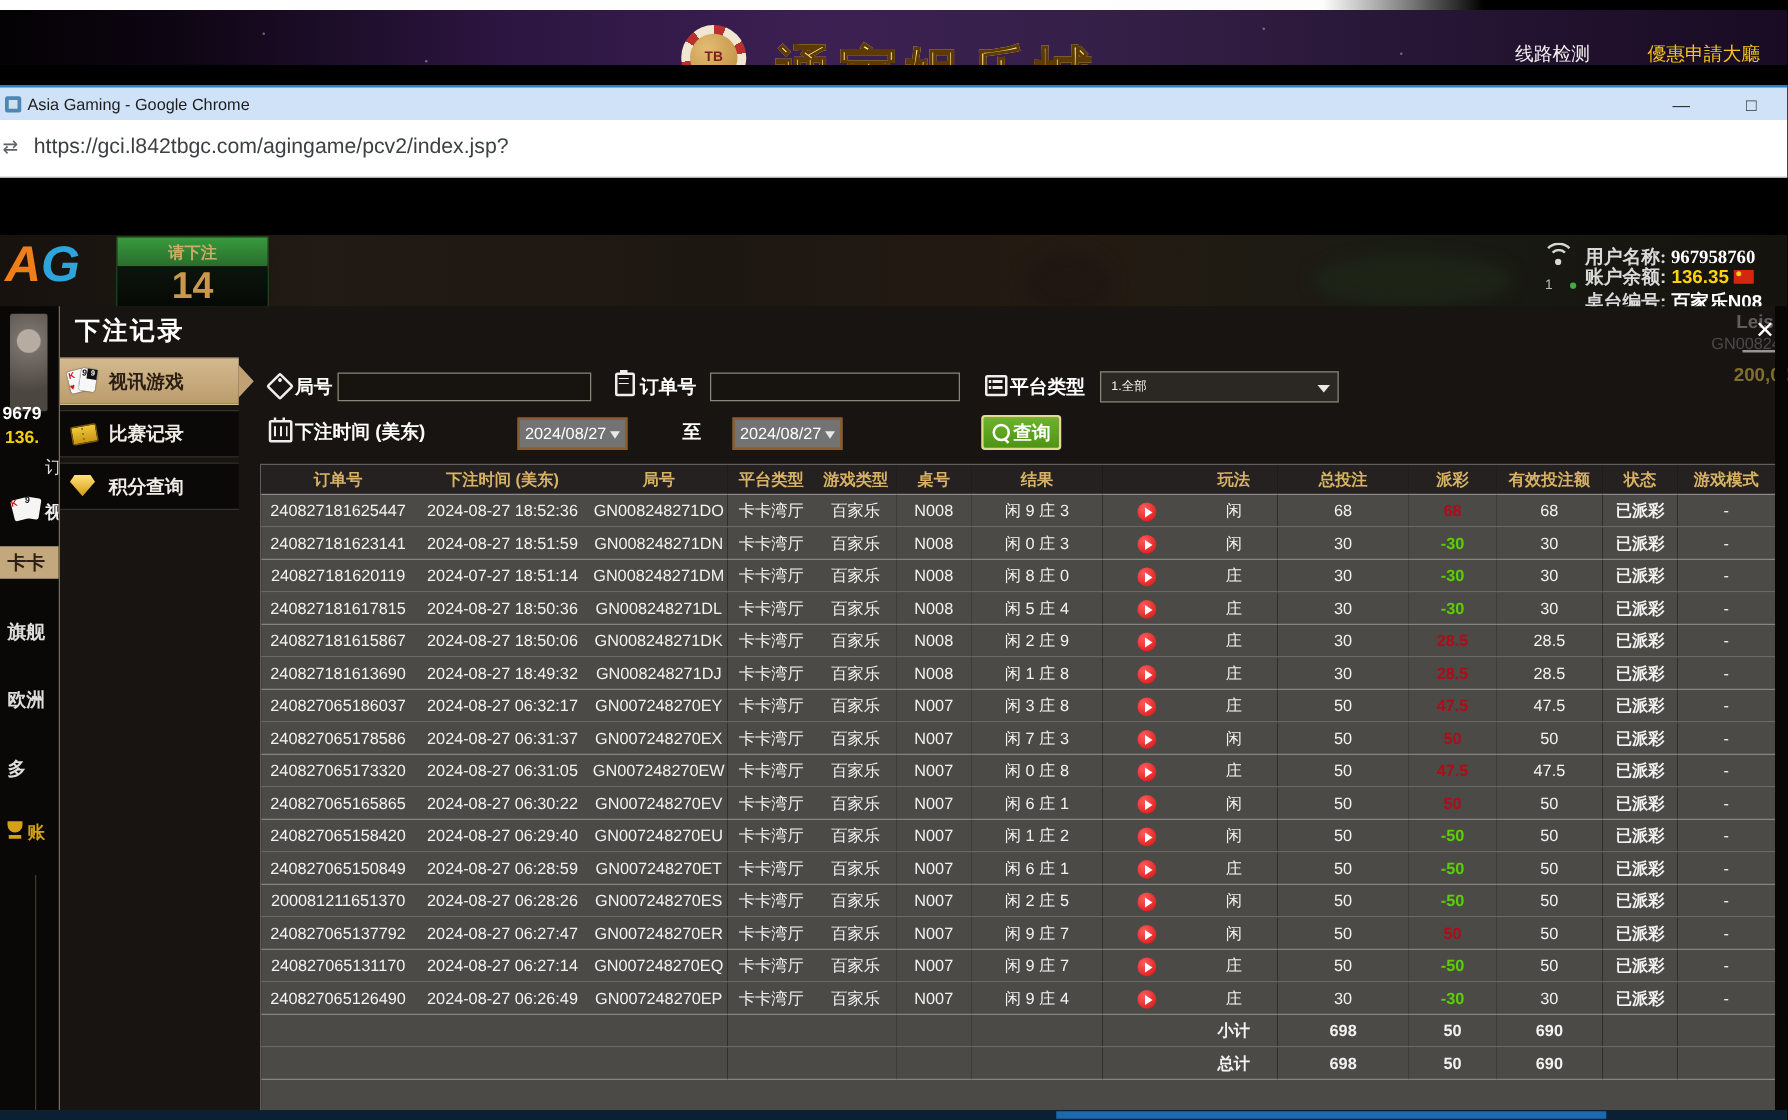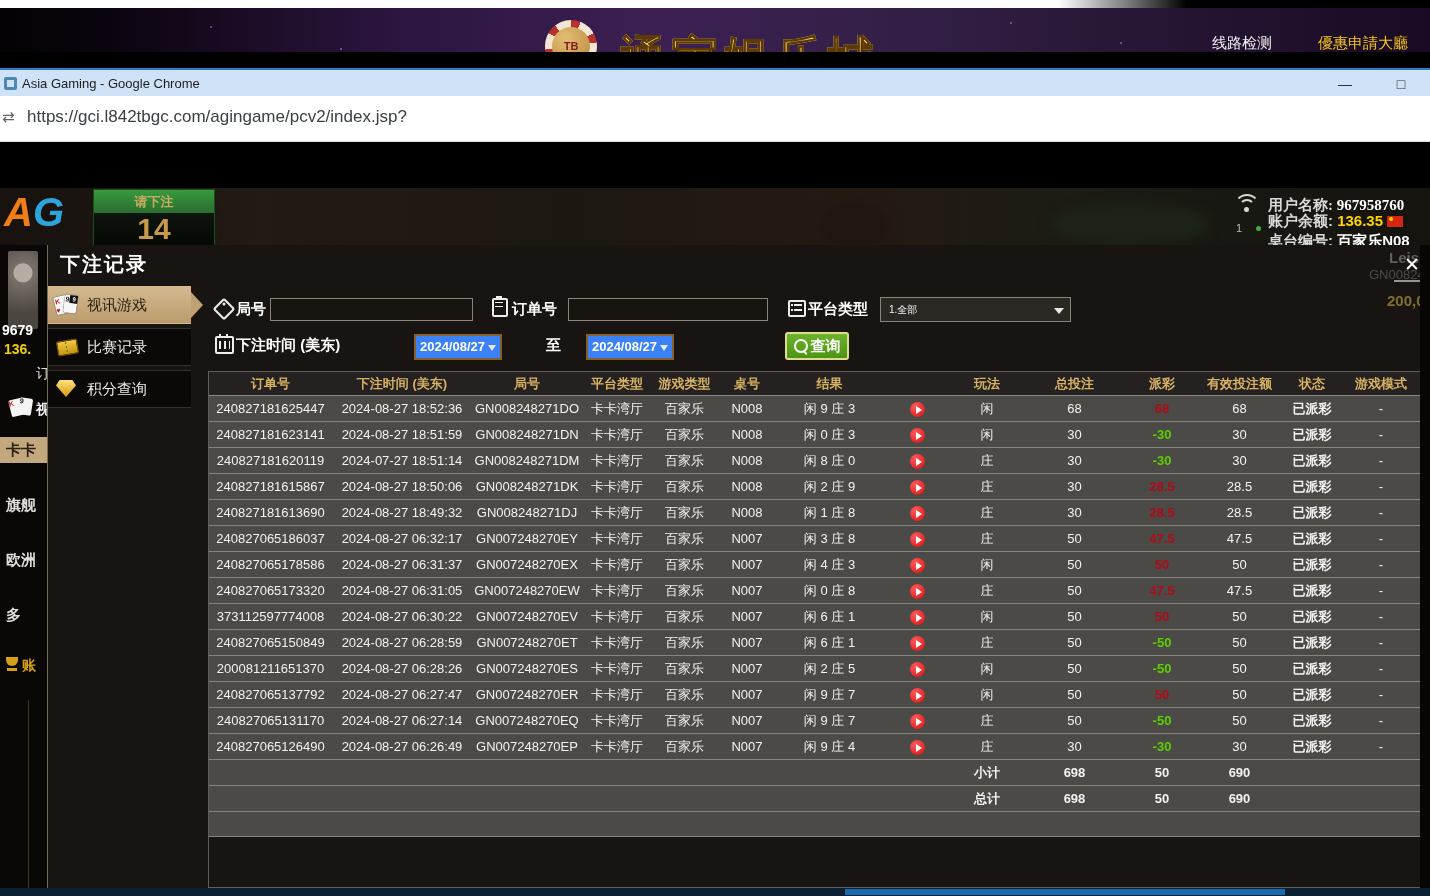--- a/index.html
+++ b/index.html
@@ -103,21 +103,21 @@
   .bl-dealer{left:1341px;top:4px;font-size:15px;font-weight:bold;opacity:.40;}
   .bl-line{left:1346px;top:35px;width:27px;height:2px;background:#fff;opacity:.55;}
   .bl-round{left:1321px;top:22px;font-size:13px;opacity:.28;}
   .bl-limit{left:1339px;top:47px;font-size:15px;font-weight:bold;color:#e6c84a;opacity:.5;}
 
   
   .tabs{position:absolute;left:0;top:41px;width:143px;}
   .tab{position:relative;width:143px;height:38px;margin-bottom:4px;background:#0b0907;
     border-top:1px solid #36302a;border-bottom:1px solid #36302a;box-sizing:border-box;
     display:flex;align-items:center;cursor:pointer;}
-  .tab .tlabel{font-size:15px;font-weight:normal;color:#efece6;margin-left:8px;white-space:nowrap;}
+  .tab .tlabel{font-size:15px;font-weight:bold;color:#efece6;margin-left:8px;white-space:nowrap;}
   .tab.active{background:linear-gradient(#d3b98f,#bb9c6c);border-color:#d3b98f;}
   .tab.active .tlabel{color:#2b1d10;}
   .tab.active::after{content:"";position:absolute;right:-12px;top:50%;margin-top:-13px;
     border-left:12px solid #bfa173;border-top:13px solid transparent;border-bottom:13px solid transparent;}
   .ticon{width:24px;height:24px;margin-left:7px;position:relative;flex:none;}
   .ic-cards .c1,.ic-cards .c2{position:absolute;width:13px;height:18px;background:#f7f7f7;border-radius:2px;
     font-size:7px;font-weight:bold;line-height:9px;text-indent:1px;}
   .ic-cards .c1{left:0;top:3px;transform:rotate(-14deg);color:#c61a1a;box-shadow:0 0 1px #000;}
   .ic-cards .c2{left:9px;top:2px;transform:rotate(8deg);color:#111;box-shadow:0 0 1px #000;}
   .ic-cards .c2 b{position:absolute;right:0;top:0;width:8px;height:8px;background:#111;color:#fff;
@@ -135,22 +135,22 @@
 
   
   .filters{position:absolute;left:160px;top:0;width:1210px;height:126px;}
   .flabel{position:absolute;font-size:15px;font-weight:bold;color:#fff;white-space:nowrap;}
   .finput{position:absolute;height:23px;background:#17140f;border:1px solid #8a857b;box-sizing:border-box;
     color:#eee;font-size:13px;padding:0 4px;}
   .fselect{position:absolute;height:25px;background:#2b2823;border:1px solid #8a857b;box-sizing:border-box;
     color:#f2f2f2;font-size:10px;line-height:23px;padding-left:8px;cursor:pointer;}
   .caret{position:absolute;right:6px;top:10px;border-left:5px solid transparent;border-right:5px solid transparent;
     border-top:6px solid #e8e8e8;}
-  .dsel{position:absolute;width:88px;height:26px;background:#3b82f6;border:2px solid #8a5d2c;box-sizing:border-box;
-    color:#fff;font-size:13px;font-weight:bold;line-height:22px;text-align:center;cursor:pointer;}
+  .dsel{position:absolute;width:88px;height:26px;background:#737373;border:2px solid #8a5d2c;box-sizing:border-box;
+    color:#fff;font-size:13px;font-weight:normal;line-height:22px;text-align:center;cursor:pointer;}
   .dsel .dcaret{display:inline-block;margin-left:3px;border-left:4px solid transparent;
     border-right:4px solid transparent;border-top:6px solid #e8e8e8;}
   .btn-query{position:absolute;left:737px;top:87px;width:64px;height:28px;
     background:linear-gradient(#6db32c,#4d9414);border:2px solid #dedc8e;border-radius:3px;box-sizing:border-box;
     color:#fff;font-size:15px;font-weight:bold;display:flex;align-items:center;justify-content:center;cursor:pointer;}
   .mag{width:10px;height:10px;border:2px solid #fff;border-radius:50%;position:relative;margin-right:3px;flex:none;}
   .mag::after{content:"";position:absolute;left:8px;top:9px;width:2px;height:5px;background:#fff;transform:rotate(-45deg);}
   
   .fic{position:absolute;}
   .ic-tag{width:12px;height:12px;border:2px solid #eee;border-radius:2px;transform:rotate(45deg);}
@@ -426,20 +426,36 @@
             <td>闲 8 庄 0</td>
             <td><span class="play"></span></td>
             <td>庄</td>
             <td>30</td>
             <td class="pay neg">-30</td>
             <td>30</td>
             <td class="status">已派彩</td>
             <td class="mode">-</td>
           </tr>
           <tr>
+            <td class="c-l">240827181617815</td>
+            <td class="c-l">2024-08-27 18:50:36</td>
+            <td>GN008248271DL</td>
+            <td>卡卡湾厅</td>
+            <td>百家乐</td>
+            <td>N008</td>
+            <td>闲 5 庄 4</td>
+            <td><span class="play"></span></td>
+            <td>庄</td>
+            <td>30</td>
+            <td class="pay neg">-30</td>
+            <td>30</td>
+            <td class="status">已派彩</td>
+            <td class="mode">-</td>
+          </tr>
+          <tr>
             <td class="c-l">240827181615867</td>
             <td class="c-l">2024-08-27 18:50:06</td>
             <td>GN008248271DK</td>
             <td>卡卡湾厅</td>
             <td>百家乐</td>
             <td>N008</td>
             <td>闲 2 庄 9</td>
             <td><span class="play"></span></td>
             <td>庄</td>
             <td>30</td>
@@ -480,21 +496,21 @@
             <td class="status">已派彩</td>
             <td class="mode">-</td>
           </tr>
           <tr>
             <td class="c-l">240827065178586</td>
             <td class="c-l">2024-08-27 06:31:37</td>
             <td>GN007248270EX</td>
             <td>卡卡湾厅</td>
             <td>百家乐</td>
             <td>N007</td>
-            <td>闲 4 庄 3</td>
+            <td>闲 7 庄 3</td>
             <td><span class="play"></span></td>
             <td>闲</td>
             <td>50</td>
             <td class="pay pos">50</td>
             <td>50</td>
             <td class="status">已派彩</td>
             <td class="mode">-</td>
           </tr>
           <tr>
             <td class="c-l">240827065173320</td>
@@ -506,31 +522,47 @@
             <td>闲 0 庄 8</td>
             <td><span class="play"></span></td>
             <td>庄</td>
             <td>50</td>
             <td class="pay pos">47.5</td>
             <td>47.5</td>
             <td class="status">已派彩</td>
             <td class="mode">-</td>
           </tr>
           <tr>
-            <td class="c-l">373112597774008</td>
+            <td class="c-l">240827065165865</td>
             <td class="c-l">2024-08-27 06:30:22</td>
             <td>GN007248270EV</td>
             <td>卡卡湾厅</td>
             <td>百家乐</td>
             <td>N007</td>
             <td>闲 6 庄 1</td>
             <td><span class="play"></span></td>
             <td>闲</td>
             <td>50</td>
             <td class="pay pos">50</td>
+            <td>50</td>
+            <td class="status">已派彩</td>
+            <td class="mode">-</td>
+          </tr>
+          <tr>
+            <td class="c-l">240827065158420</td>
+            <td class="c-l">2024-08-27 06:29:40</td>
+            <td>GN007248270EU</td>
+            <td>卡卡湾厅</td>
+            <td>百家乐</td>
+            <td>N007</td>
+            <td>闲 1 庄 2</td>
+            <td><span class="play"></span></td>
+            <td>闲</td>
+            <td>50</td>
+            <td class="pay neg">-50</td>
             <td>50</td>
             <td class="status">已派彩</td>
             <td class="mode">-</td>
           </tr>
           <tr>
             <td class="c-l">240827065150849</td>
             <td class="c-l">2024-08-27 06:28:59</td>
             <td>GN007248270ET</td>
             <td>卡卡湾厅</td>
             <td>百家乐</td>

